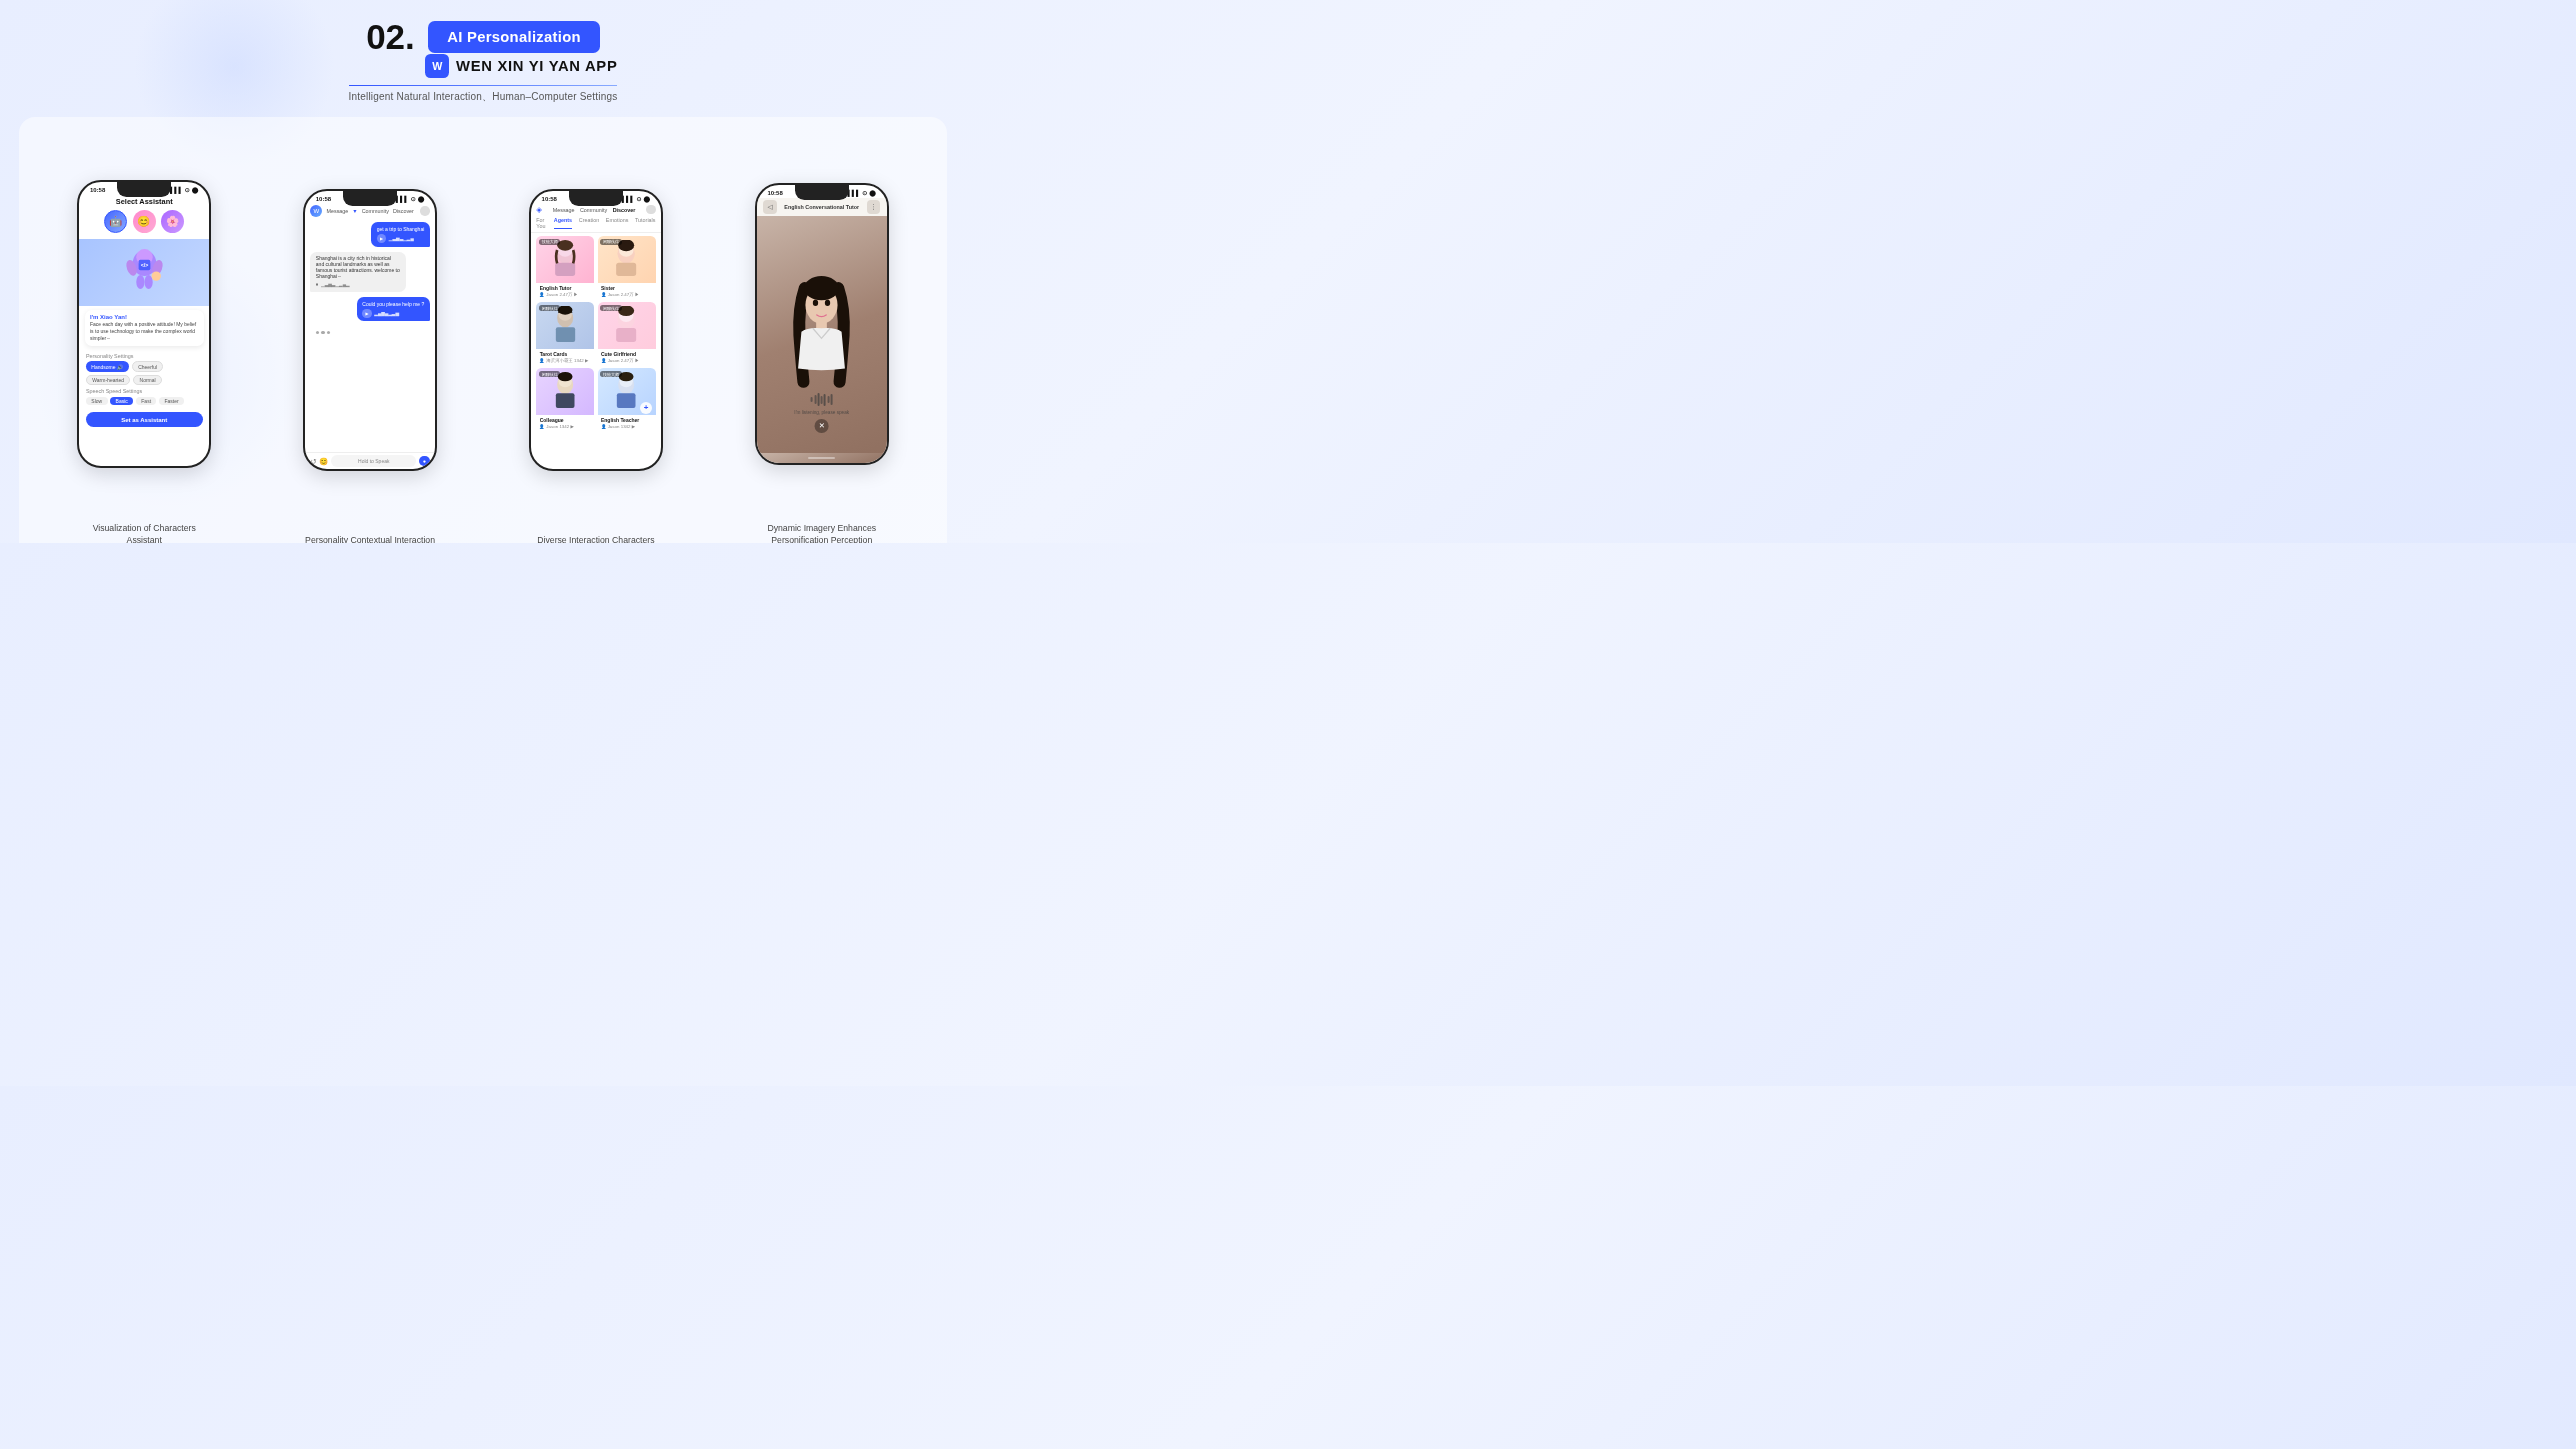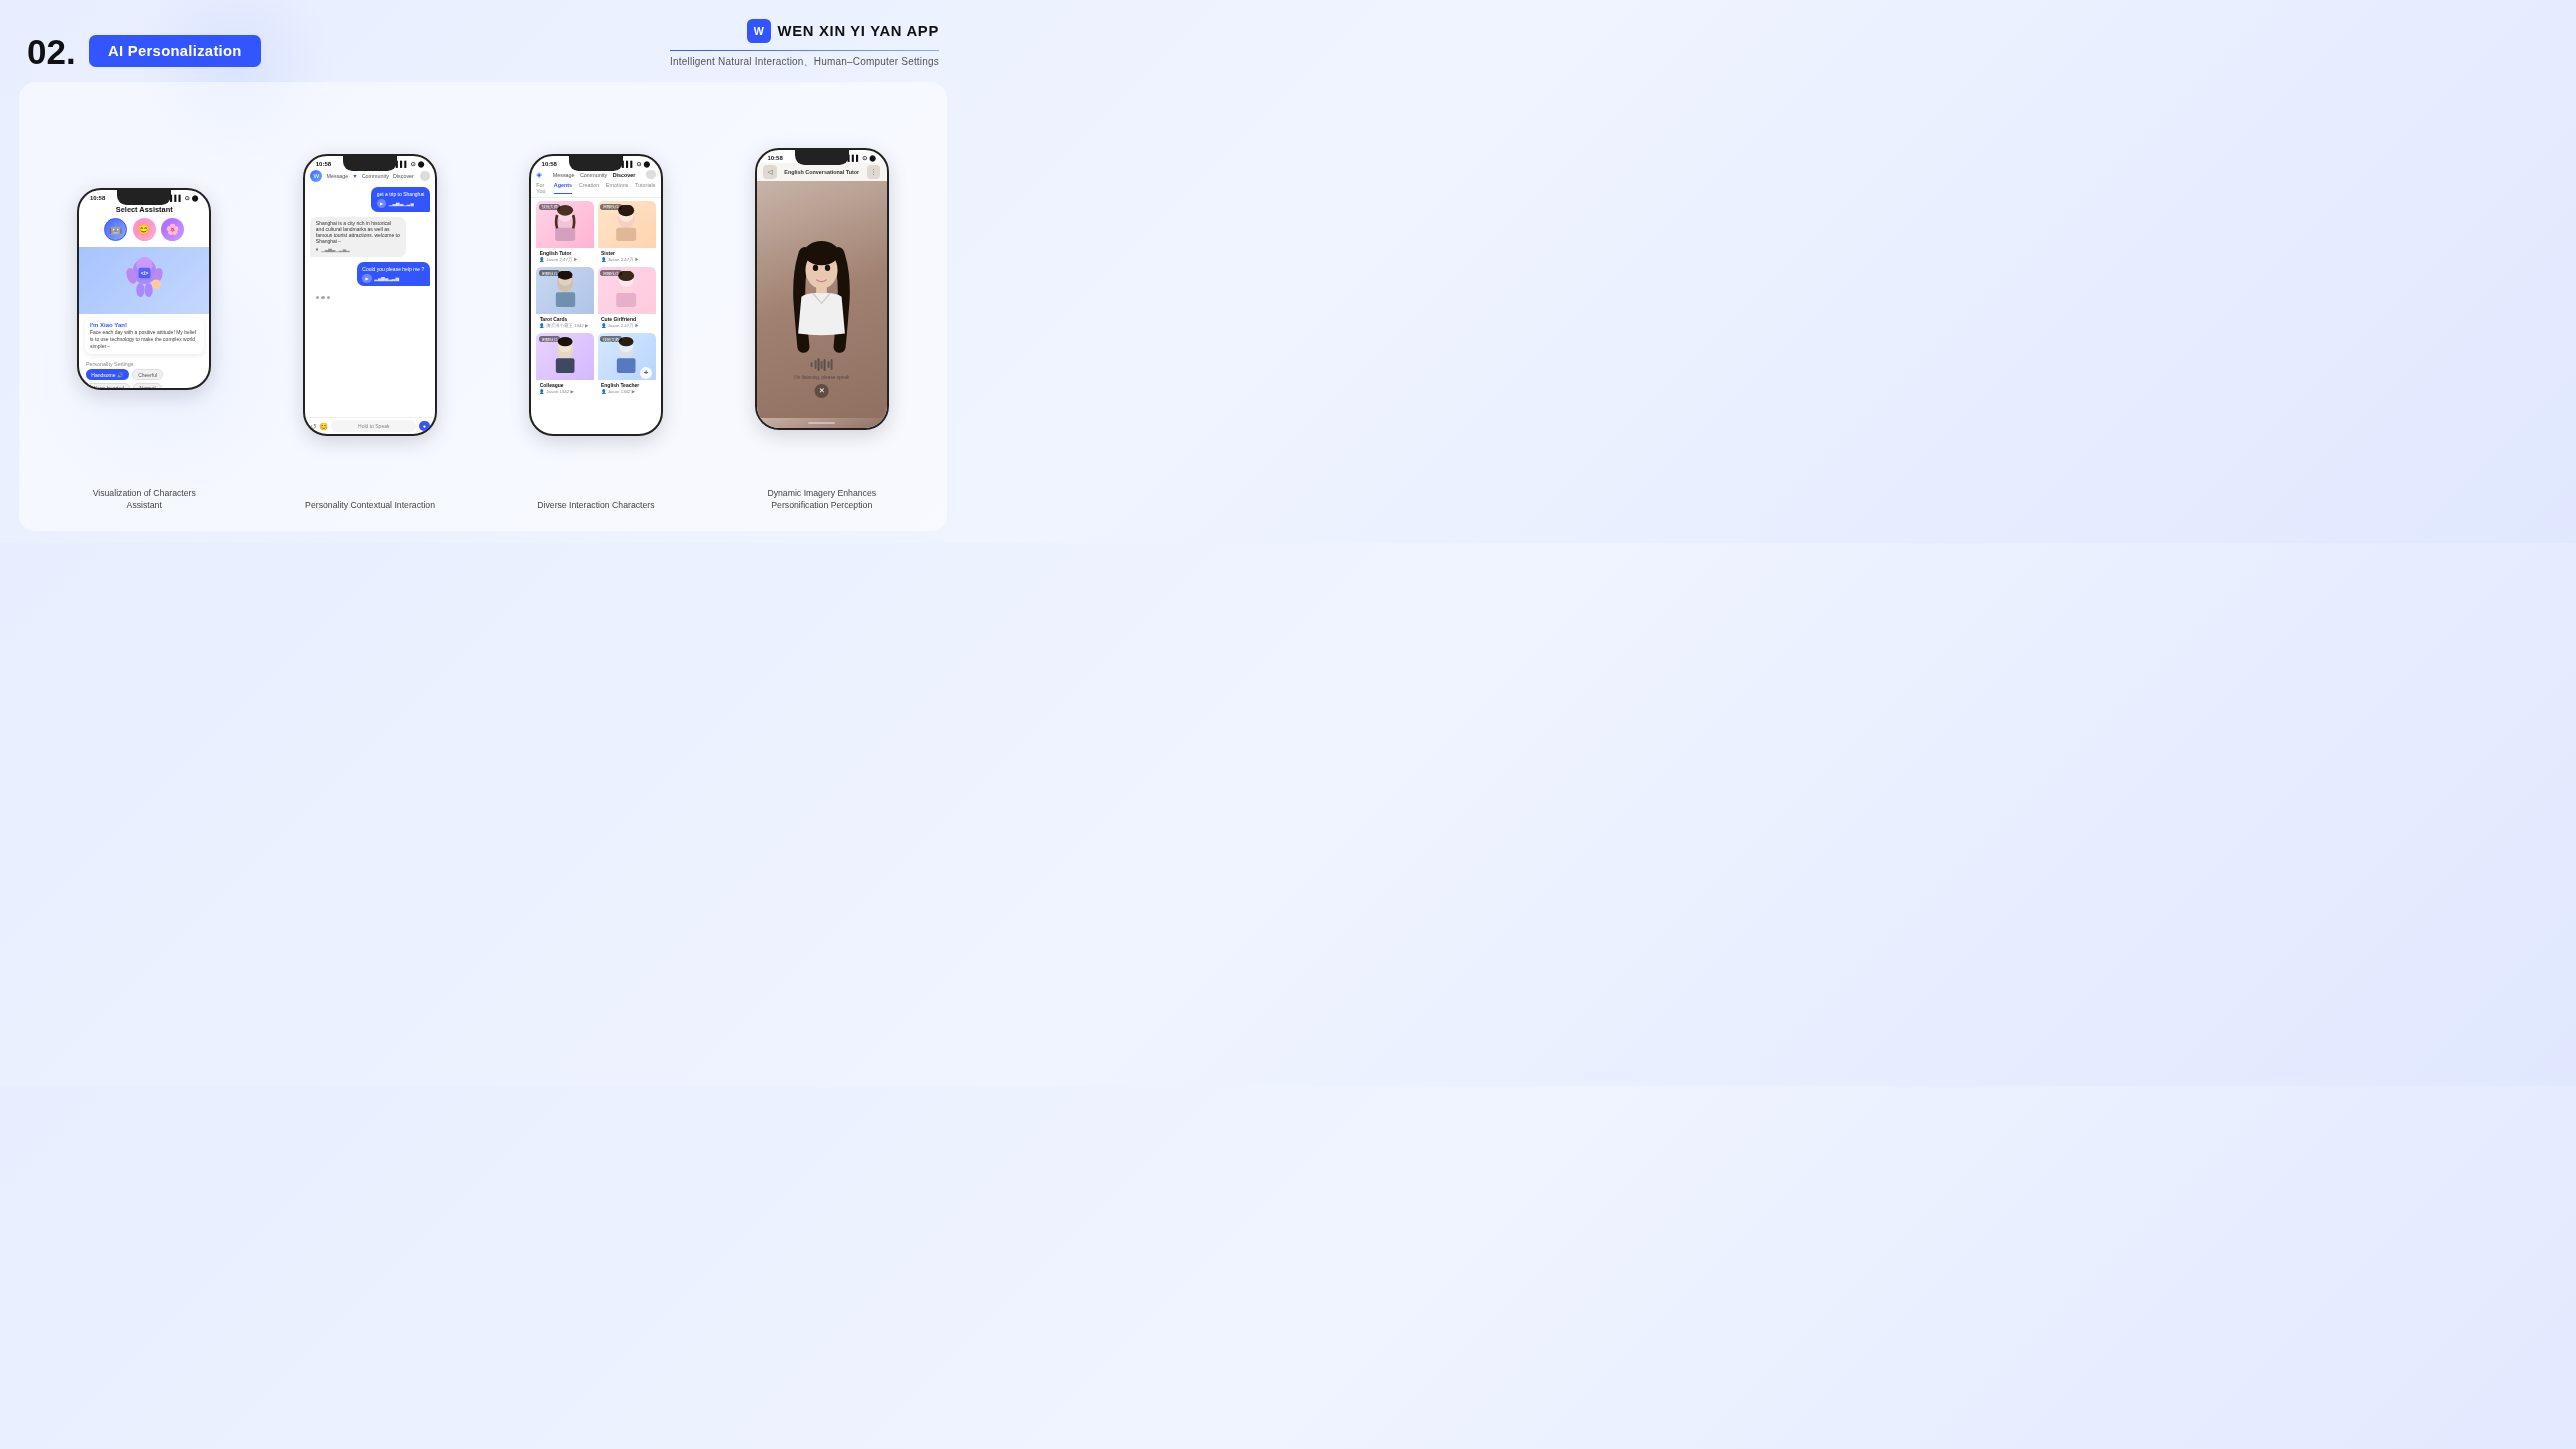--- a/index.html
+++ b/index.html
@@ -25,24 +25,25 @@
       width: 268px; height: 268px;
       border-radius: 50%;
       background: radial-gradient(circle, rgba(150,180,255,0.2) 0%, transparent 70%);
       bottom: 34px; left: 34px;
     }
 
     
     .header {
       display: flex;
       justify-content: space-between;
-      align-items: flex-end;
+      align-items: center;
       padding: 19px 27px 0 27px;
       position: relative;
       z-index: 10;
+      flex-direction: column;
     }
     .header-left {
       display: flex;
       align-items: center;
       gap: 13.4px;
     }
     .slide-number {
       font-size: 35px;
       font-weight: 700;
       color: #111;
@@ -157,21 +158,21 @@
       font-size: 9.4px;
       color: #444;
       font-weight: 500;
       max-width: 134px;
       line-height: 1.4;
     }
 
     
     .phone1 {
       width: 134px;
-      height: 202px;
+      height: 288px;
     }
     .p1-header {
       text-align: center;
       font-size: 7.4px;
       font-weight: 600;
       color: #111;
       padding: 2.7px 0 4px 0;
     }
     .p1-avatars {
       display: flex;

